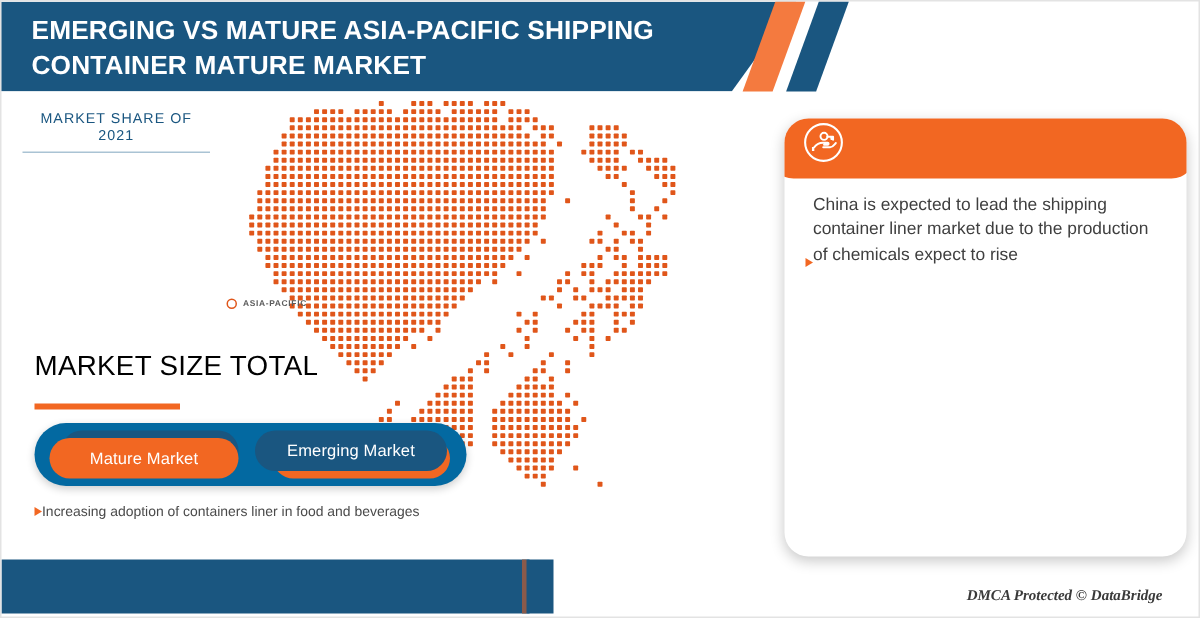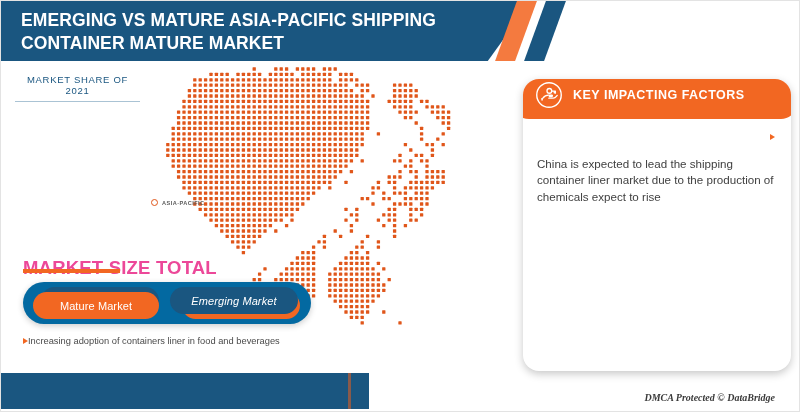--- a/index.html
+++ b/index.html
@@ -102,24 +102,24 @@
     font-size: 5.6px;
     letter-spacing: 0.45px;
     color: #5b5b5b;
     font-weight: 600;
   }
 
   
   .mst-title {
     position: absolute;
     left: 22px;
-    top: 256px;
+    top: 232px;
     font-size: 18.5px;
-    font-weight: bold;
-    color: #ec4899;
+    font-weight: normal;
+    color: #000000;
     letter-spacing: 0.2px;
     z-index: 5;
   }
   .mst-underline {
     position: absolute;
     left: 22px;
     top: 268px;
     width: 97px;
     height: 3.5px;
     background: #f26722;
@@ -154,21 +154,21 @@
     font-size: 11px;
     font-weight: 500;
     letter-spacing: 0.1px;
     white-space: nowrap;
   }
   
   .grp-mature { left: 10px; top: 5px; width: 132px; height: 32px; }
   .grp-mature .pill-back  { left: 8px;  top: 0px; width: 118px; background: #1a5680; }
   .grp-mature .pill-front { left: 0px;  top: 5px; width: 126px; background: #f26722; }
   
-  .grp-emerging { left: 147px; top: 5px; width: 135px; height: 32px; font-style: italic; }
+  .grp-emerging { left: 147px; top: 5px; width: 135px; height: 32px; }
   .grp-emerging .pill-back  { left: 12px; top: 5px; width: 118px; background: #f26722; }
   .grp-emerging .pill-front { left: 0px;  top: 0px; width: 128px; background: #1a5680; }
 
   .left-bullet {
     position: absolute;
     left: 22px;
     top: 334px;
     display: flex;
     align-items: flex-start;
     gap: 0;
@@ -273,23 +273,22 @@
   }
   .key-list {
     position: absolute;
     left: 0; top: 50px;
     width: 100%;
     padding: 0 16px 0 14px;
   }
   .key-item {
     display: flex;
     align-items: flex-end;
-    gap: 16px;
+    gap: 0;
     margin-bottom: 16px;
-    flex-direction: column;
   }
   .key-tri {
     width: 0; height: 0;
     border-left: 5px solid #f26722;
     border-top: 3.6px solid transparent;
     border-bottom: 3.6px solid transparent;
     margin-top: 5px;
     flex: none;
   }
   .key-text {
@@ -1603,21 +1602,20 @@
       <span class="key-icon">
         <svg viewBox="0 0 32 32" xmlns="http://www.w3.org/2000/svg">
           <circle cx="16" cy="16" r="14" fill="none" stroke="#ffffff" stroke-width="1.6"></circle>
           <path d="M9 19.5 C11 16.8 13.5 16.2 15.6 16.2 L19.2 16.2 C20.1 16.2 20.1 17.7 19.2 17.7 L16.4 17.7" fill="none" stroke="#ffffff" stroke-width="1.5" stroke-linecap="round"></path>
           <path d="M9 19.5 L9 22.4 L7.2 22.4 L7.2 19.5 Z" fill="#ffffff"></path>
           <path d="M15.8 19.6 L21 19.6 C23.4 19.6 24.4 17.4 25.4 16.4" fill="none" stroke="#ffffff" stroke-width="1.5" stroke-linecap="round"></path>
           <circle cx="16.4" cy="11.3" r="2.7" fill="none" stroke="#ffffff" stroke-width="1.5"></circle>
           <path d="M18.9 11.6 L23.3 11.6 M22 11.6 L22 13.4 M23.3 11.6 L23.3 13.9" fill="none" stroke="#ffffff" stroke-width="1.5" stroke-linecap="round"></path>
         </svg>
       </span>
-      <span class="key-title">KEY IMPACTING FACTORS</span>
     </div>
     <div class="key-list">
       <div class="key-item">
         <span class="key-tri"></span>
         <span class="key-text">China is expected to lead the shipping container liner market due to the production of chemicals expect to rise</span>
       </div>
     </div>
   </div>
 
 </div>

